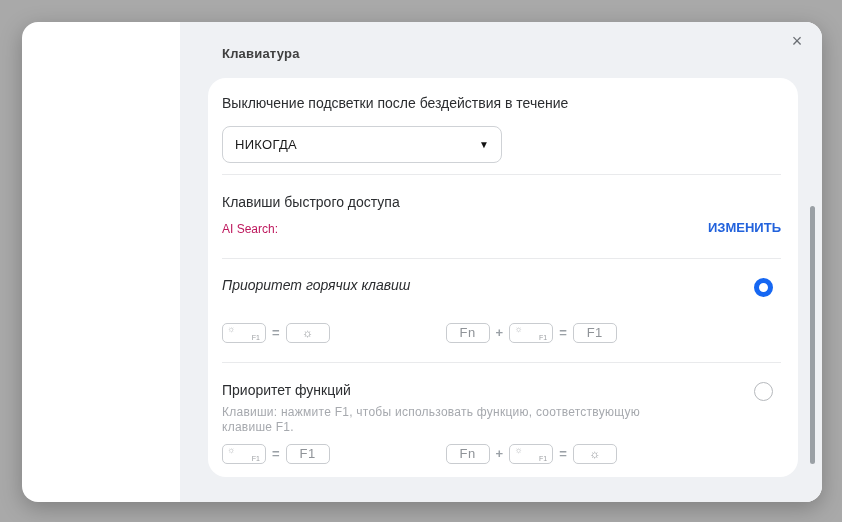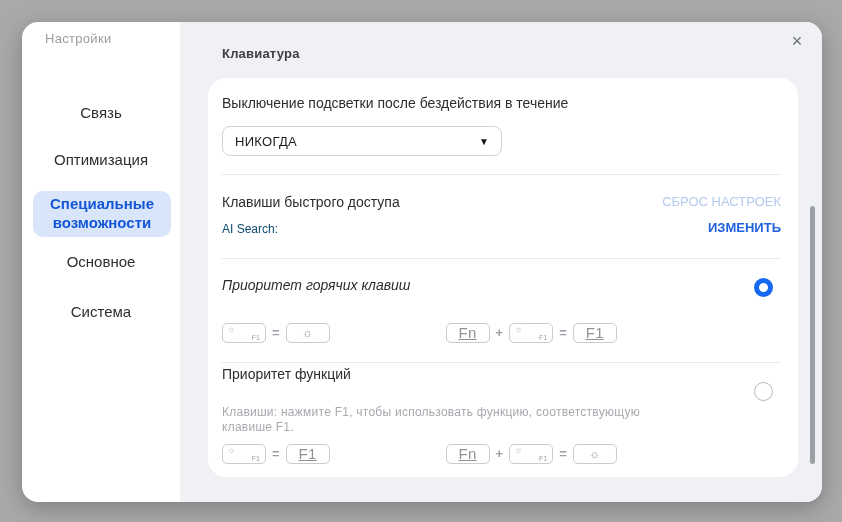--- a/index.html
+++ b/index.html
@@ -24,48 +24,48 @@
   .content-bg { position:absolute; left:158px; top:0; right:0; bottom:0;
                 background:#eff1f4; border-radius:0 16px 16px 0; }
   .close-btn { position:absolute; top:8px; right:14px; font-size:18px; color:#6b6f74;
                width:22px; height:22px; line-height:22px; text-align:center; cursor:pointer; }
   .section-title { position:absolute; left:42px; top:24px; font-size:13px; font-weight:bold;
                    color:#404040; letter-spacing:.2px; }
   .card { position:absolute; left:28px; top:56px; width:590px; height:399px;
           background:#ffffff; border-radius:18px; }
   .card .row-label { position:absolute; left:14px; font-size:14px; color:#2b2d30; }
   .lbl-backlight { top:17px; }
-  .dropdown { position:absolute; left:14px; top:48px; width:280px; height:30px;
+  .dropdown { position:absolute; left:14px; top:48px; width:280px; height:37px;
               border:1px solid #cfd2d6; border-radius:8px; background:#fff;
               display:flex; align-items:center; padding:0 12px; cursor:pointer; }
   .dropdown .val { font-size:13px; color:#1b1b1b; letter-spacing:.3px; flex:1; }
   .dropdown .arrow { font-size:10px; color:#111; }
   .divider { position:absolute; left:14px; right:17px; height:1px; background:#e9eaec; }
   .d1 { top:96px; } .d2 { top:180px; } .d3 { top:284px; }
   .lbl-hotkeys { top:116px; }
   .link-reset { position:absolute; right:17px; top:116px; font-size:13px; color:#b3c9ee; cursor:default; }
-  .lbl-aisearch { position:absolute; left:14px; top:144px; font-size:12px; color:#0c4a6e; }
+  .lbl-aisearch { position:absolute; left:14px; top:144px; font-size:12px; color:#be185d; }
   .link-change { position:absolute; right:17px; top:142px; font-size:13px; font-weight:bold;
                  color:#2262dc; cursor:pointer; }
   .lbl-prio1 { top:199px;font-style:italic; }
-  .lbl-prio2 { top:288px; }
+  .lbl-prio2 { top:304px; }
   .example { position:absolute; left:14px; font-size:12px; color:#a6a9ae; letter-spacing:.25px; }
   .ex1 { top:222px; }
   .ex2 { top:327px; width:445px; line-height:15px; }
   .radio { position:absolute; border-radius:50%; cursor:pointer; background:#fff; }
   .radio.on  { left:546px; top:200px; width:19px; height:19px; border:5px solid #1667f2; }
   .radio.off { left:546px; top:304px; width:19px; height:19px; border:1.5px solid #b6b9bd; }
   .keyrow { position:absolute; left:14px; display:flex; align-items:center; gap:4px; height:21px; }
   .kr1 { top:244px; } .kr2 { top:365px; }
   .key { position:relative; width:44px; height:20px; background:#fff;
          border:1.5px solid #c9ccd0; border-radius:5px; flex:0 0 auto; }
   .key .sun-tl { position:absolute; left:4px; top:0px; font-size:9px; color:#b4b7ba; line-height:10px; }
   .key .sub { position:absolute; right:5px; bottom:1px; font-size:7px; color:#9da0a4; }
   .key .cap { position:absolute; inset:0; display:flex; align-items:center; justify-content:center;
-              font-size:15px; color:#8f9398; letter-spacing:.4px;text-decoration:underline; }
+              font-size:13px; color:#8f9398; letter-spacing:.4px; }
   .key .sun-c { position:absolute; inset:0; display:flex; align-items:center; justify-content:center;
                 font-size:12px; color:#9da0a4; }
   .op { font-size:13px; font-weight:bold; color:#9aa0a6; padding:0 2px; }
   .kgap { width:108px; flex:0 0 auto; }
   .scrollbar { position:absolute; right:7px; top:184px; width:5px; height:258px;
                background:#9aa0a5; border-radius:3px; cursor:grab; }
 </style>
 </head>
 <body>
 
@@ -81,21 +81,20 @@
         <div class="row-label lbl-backlight">Выключение подсветки после бездействия в течение</div>
 
         <div class="dropdown">
           <span class="val">НИКОГДА</span>
           <span class="arrow">▼</span>
         </div>
 
         <div class="divider d1"></div>
 
         <div class="row-label lbl-hotkeys">Клавиши быстрого доступа</div>
-        <div class="link-reset">СБРОС НАСТРОЕК</div>
         <div class="lbl-aisearch">AI Search:</div>
         <div class="link-change">ИЗМЕНИТЬ</div>
 
         <div class="divider d2"></div>
 
         <div class="row-label lbl-prio1">Приоритет горячих клавиш</div>
         <div class="radio on" id="radio-hotkey"></div>
         <div class="keyrow kr1">
             <div class="key">
               <span class="sun-tl">☼</span>
@@ -147,23 +146,15 @@
             <div class="key">
               <span class="sun-c">☼</span>
             </div>
           </div>
 
       </div>
 
       <div class="scrollbar"></div>
     </div>
 
-    <div class="sidebar">
-      <div class="sidebar-title">Настройки</div>
-      <div class="side-item i0">Связь</div>
-      <div class="side-item i1">Оптимизация</div>
-      <div class="side-pill">Специальные возможности</div>
-      <div class="side-item i3">Основное</div>
-      <div class="side-item i4">Система</div>
-    </div>
 
   </div>
 </div>
 
 </body></html>

